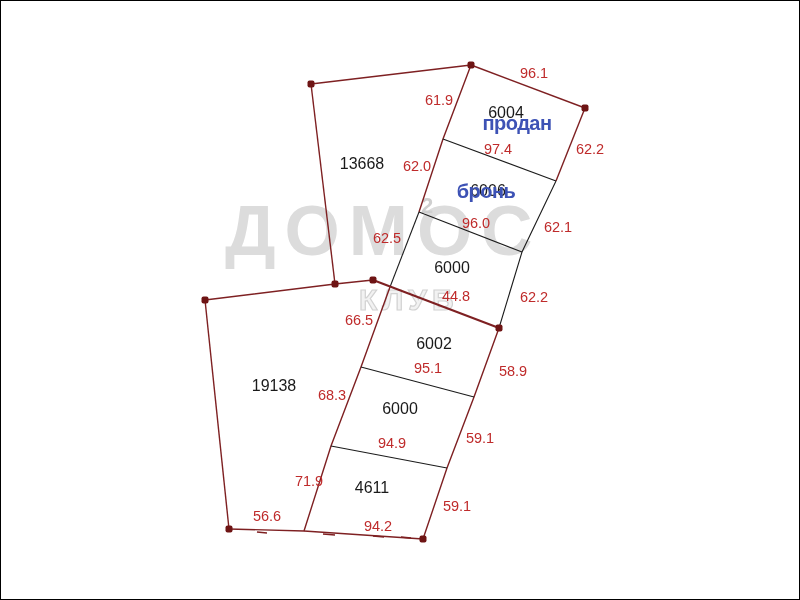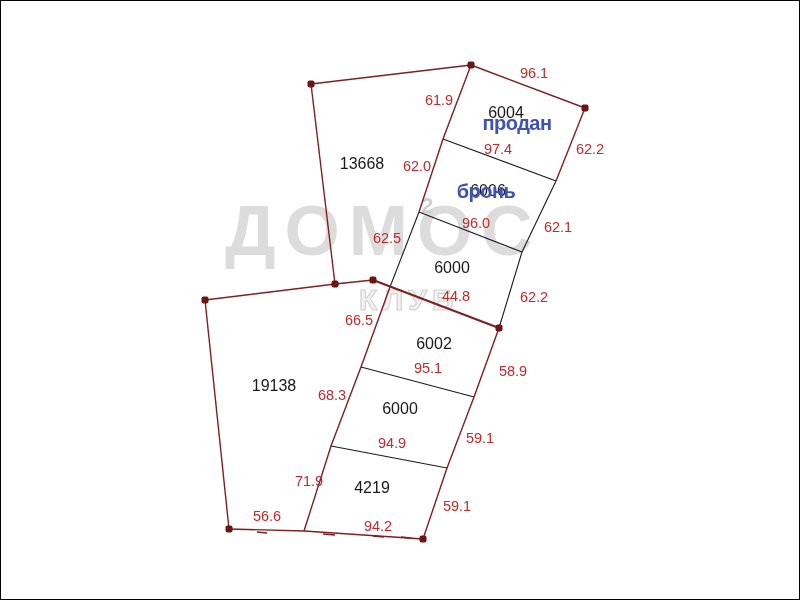--- a/index.html
+++ b/index.html
@@ -113,19 +113,19 @@
       <span class="lbl lbl-measurement" style="left: 308px; top: 480px;">71.9</span>
       <span class="lbl lbl-measurement" style="left: 456px; top: 505px;">59.1</span>
       <span class="lbl lbl-measurement" style="left: 266px; top: 515px;">56.6</span>
       <span class="lbl lbl-measurement" style="left: 377px; top: 525px;">94.2</span>
       <span class="lbl lbl-plot" style="left: 361px; top: 163px;">13668</span>
       <span class="lbl lbl-plot" style="left: 505px; top: 112px;">6004</span>
       <span class="lbl lbl-plot" style="left: 487px; top: 190px;">6006</span>
       <span class="lbl lbl-plot" style="left: 451px; top: 267px;">6000</span>
       <span class="lbl lbl-plot" style="left: 433px; top: 343px;">6002</span>
       <span class="lbl lbl-plot" style="left: 399px; top: 408px;">6000</span>
-      <span class="lbl lbl-plot" style="left: 371px; top: 487px;">4219</span>
+      <span class="lbl lbl-plot" style="left: 371px; top: 487px;">4611</span>
       <span class="lbl lbl-plot" style="left: 273px; top: 385px;">19138</span>
       <span class="lbl lbl-status" style="left: 516px; top: 122px;">продан</span>
       <span class="lbl lbl-status" style="left: 485px; top: 190px;">бронь</span>
     </div>
 
 </div>
 
 </body></html>

